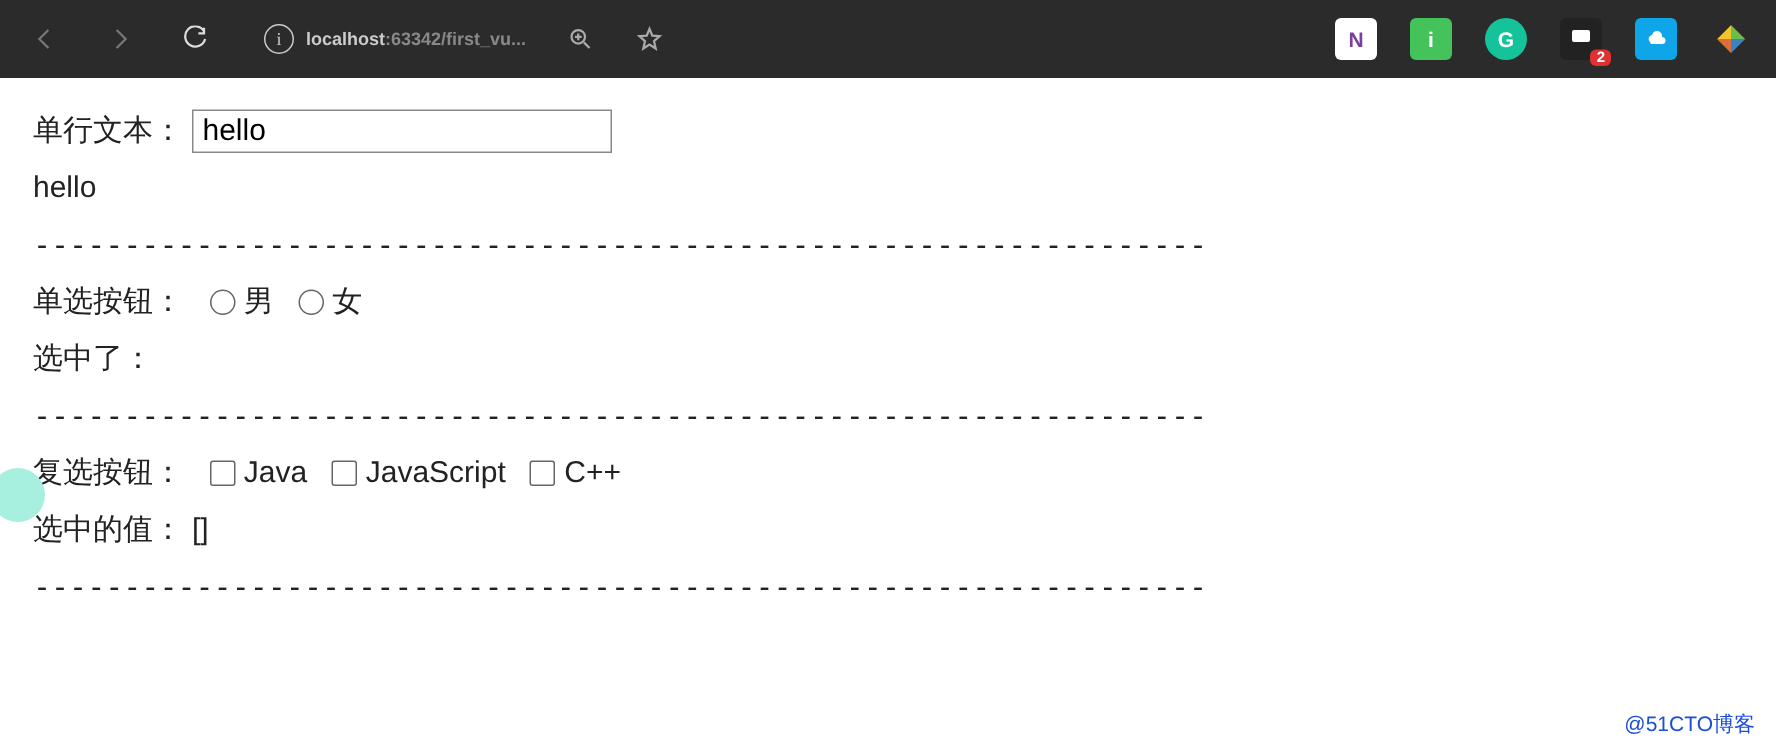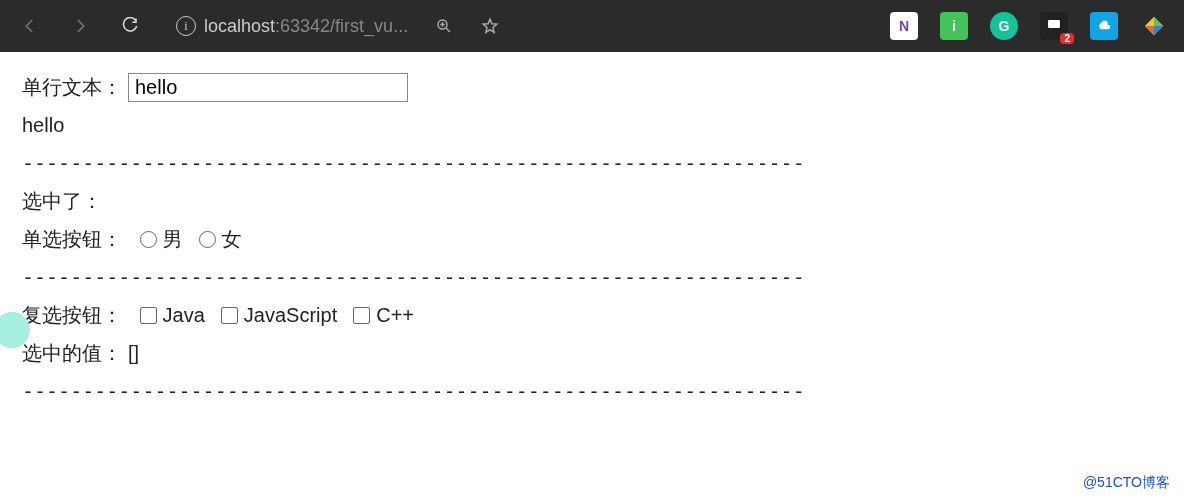--- a/index.html
+++ b/index.html
@@ -24,21 +24,21 @@
       display: flex; align-items: center;
       flex: 0 0 auto;
       gap: 8px;
     }
     .info-icon {
       width: 20px; height: 20px;
       border: 1.5px solid #ccc; border-radius: 50%;
       display: flex; align-items: center; justify-content: center;
       color: #ccc; font-size: 12px; font-family: Georgia, serif;
     }
-    .url { color: #ccc; font-size: 18px; white-space: nowrap; }
+    .url { color: #ccc; font-size: 12px; white-space: nowrap; font-weight: bold; }
     .url .dim { color: #888; }
     .toolbar-spacer { flex: 1; }
     .tool-icon { width: 40px; height: 40px; display: flex; align-items: center; justify-content: center; cursor: pointer; }
     .tool-icon svg { width: 18px; height: 18px; }
     .ext { width: 28px; height: 28px; border-radius: 4px; display:flex; align-items:center; justify-content:center; font-size:14px; font-weight:bold; position:relative; margin: 0 8px; }
     .ext.onenote { background:#fff; color:#7b3fa0; }
     .ext.green { background:#44c35a; color:#fff; }
     .ext.grammarly { background:#15c39a; color:#fff; border-radius:50%; }
     .ext.dark { background:#222; color:#fff; }
     .ext .badge { position:absolute; bottom:-4px; right:-6px; background:#e03030; color:#fff; font-size:10px; border-radius:4px; padding:0 4px; }
@@ -132,33 +132,33 @@
   <div class="row">
     <span>单行文本：</span>
     <input class="textinput" type="text" value="hello" style="">
   </div>
   <div class="row">
     <span>hello</span>
   </div>
   <div class="hr-dash">-----------------------------------------------------------------</div>
 
   <div class="row">
-    <span>选中了：</span>
-    <span></span>
-  </div>
-  <div class="row">
     <span>单选按钮：</span>&nbsp;
     <span class="pair">
       <span class="radio"></span>
       <span>男</span>
     </span>
     <span class="pair">
       <span class="radio"></span>
       <span>女</span>
     </span>
+  </div>
+  <div class="row">
+    <span>选中了：</span>
+    <span></span>
   </div>
   <div class="hr-dash">-----------------------------------------------------------------</div>
 
   <div class="row">
     <span>复选按钮：</span>&nbsp;
     <span class="pair">
       <span class="check"></span>
       <span>Java</span>
     </span>
     <span class="pair">

